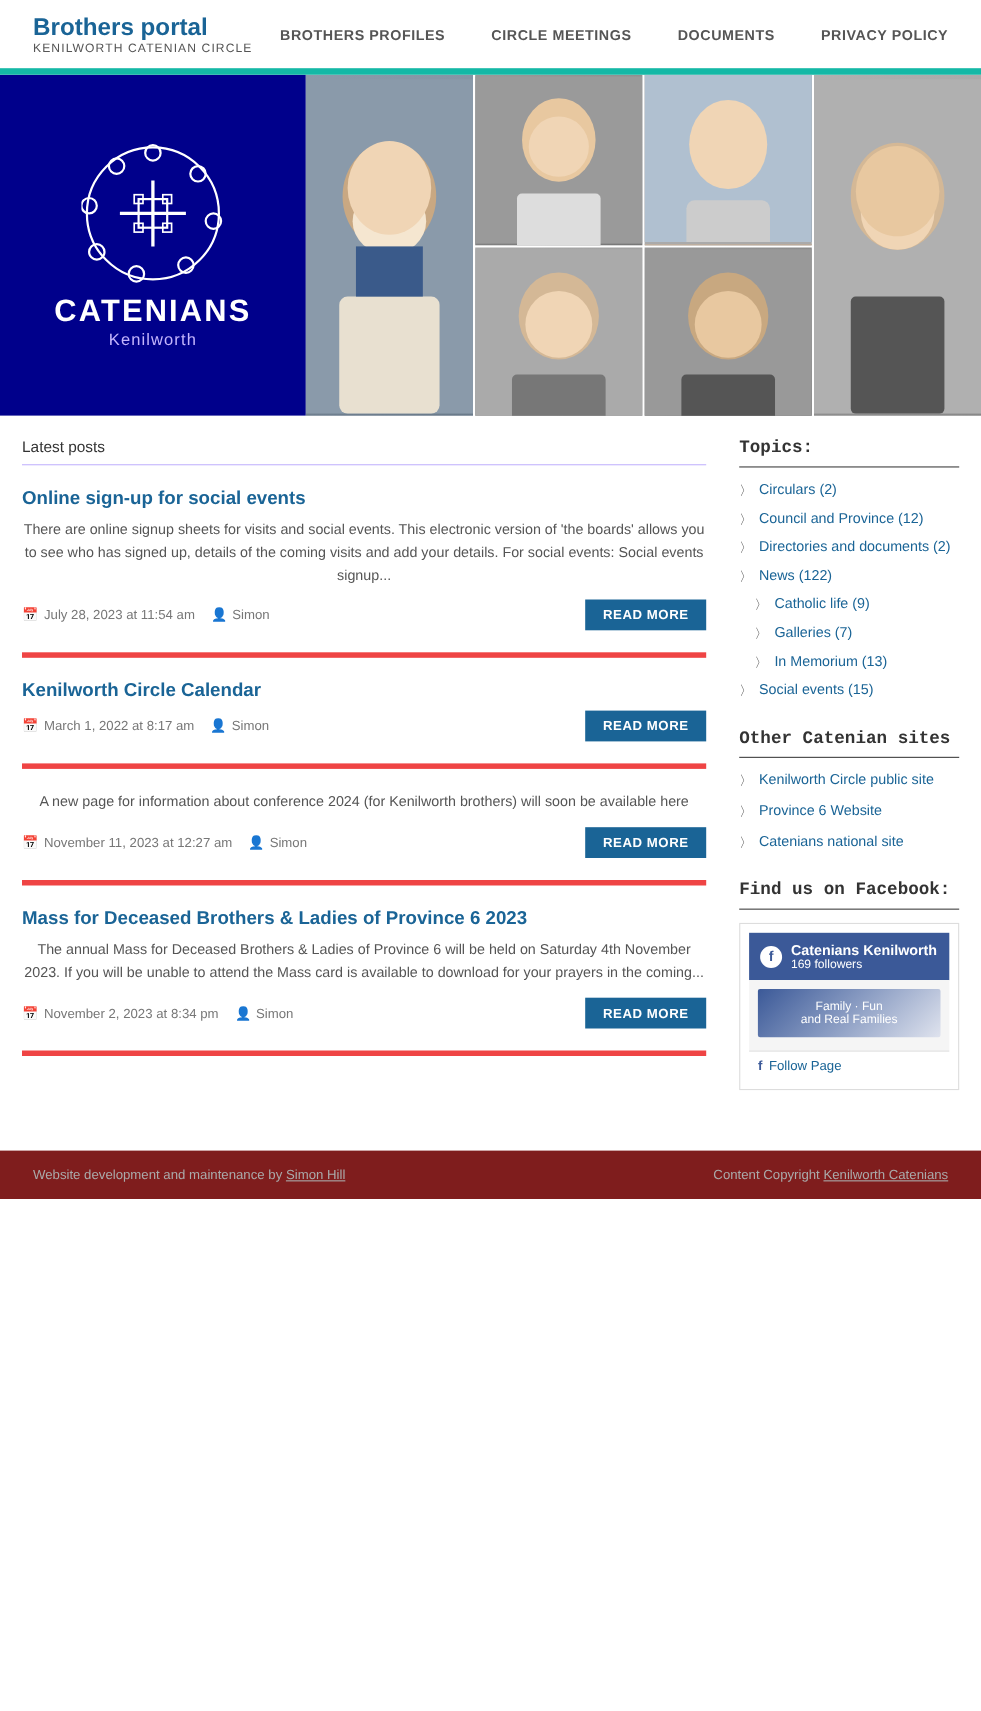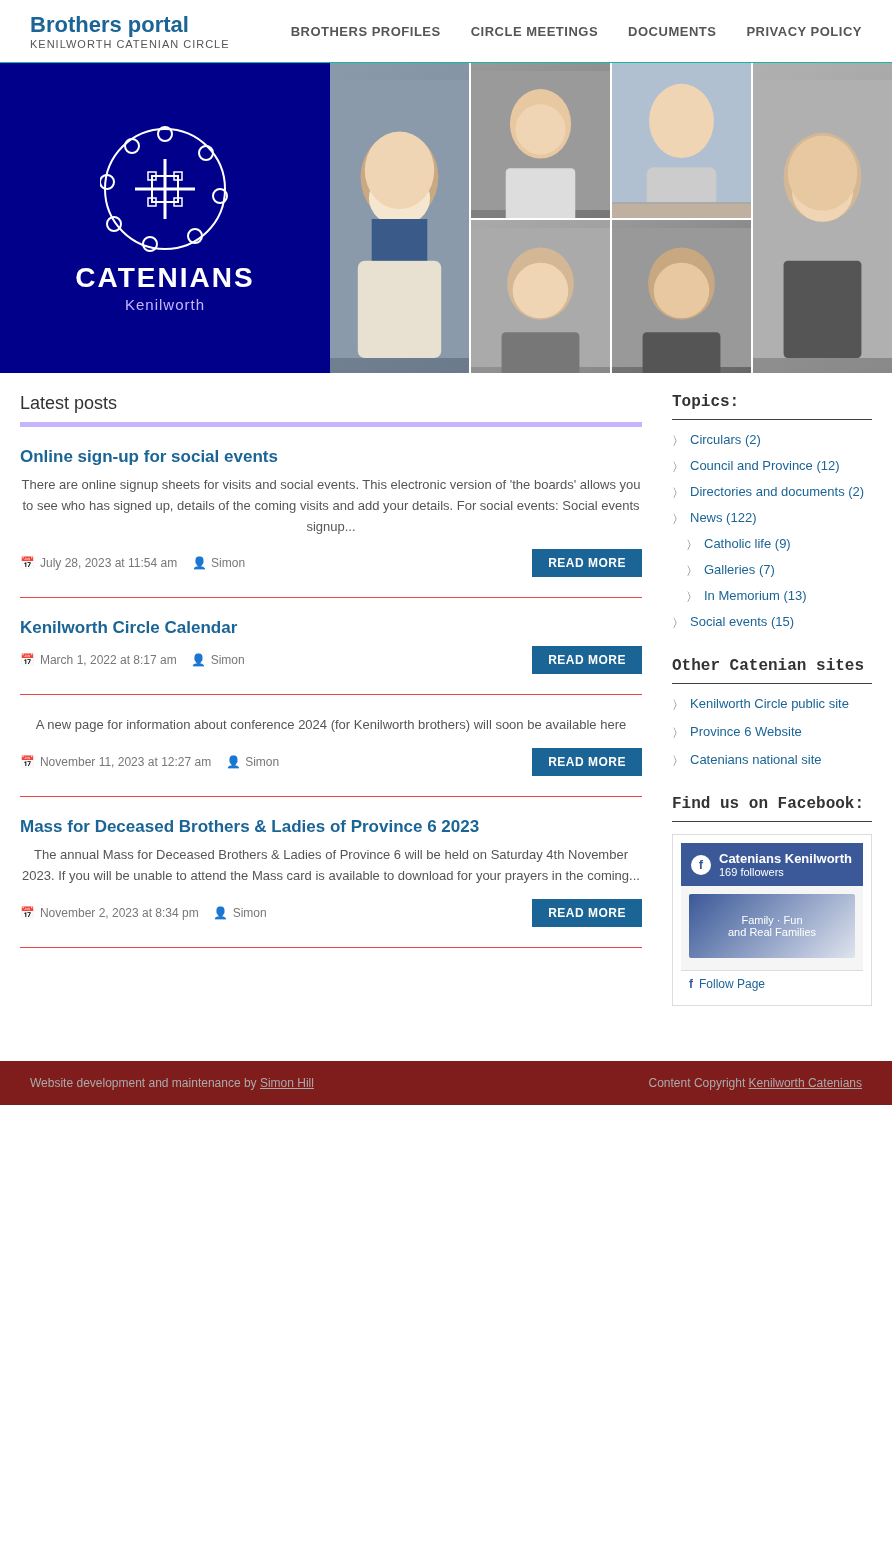--- a/index.html
+++ b/index.html
@@ -1,43 +1,43 @@
 <!DOCTYPE html>
 <html><head>
   <meta charset="utf-8">
   <style>
     * { box-sizing: border-box; margin: 0; padding: 0; }
     body { font-family: Arial, sans-serif; font-size: 14px; color: #333; background: #fff; }
     a { color: #1a6496; text-decoration: none; }
 
     
-    .header { display: flex; align-items: center; padding: 12px 30px; border-bottom: 1px solid #14b8a6; }
+    .header { display: flex; align-items: center; padding: 12px 30px; border-bottom: 6px solid #14b8a6; }
     .header-brand { flex: 1; }
     .header-brand .site-title { font-size: 22px; color: #1a6496; font-weight: bold; }
     .header-brand .site-subtitle { font-size: 11px; color: #555; letter-spacing: 1px; text-transform: uppercase; }
-    .header-nav { display: flex; gap: 30px; }
+    .header-nav { display: flex; gap: 42px; }
     .header-nav a { font-size: 13px; color: #555; text-transform: uppercase; font-weight: 600; letter-spacing: 0.5px; }
 
     
     .hero { display: flex; width: 100%; height: 310px; overflow: hidden; }
-    .hero-left { width: 330px; background: #00008b; display: flex; flex-direction: column; align-items: center; justify-content: center; flex-shrink: 0; }
+    .hero-left { width: 278px; background: #00008b; display: flex; flex-direction: column; align-items: center; justify-content: center; flex-shrink: 0; }
     .hero-logo { width: 130px; height: 130px; }
     .hero-title { color: #fff; font-size: 28px; font-weight: bold; letter-spacing: 2px; margin-top: 8px; }
     .hero-subtitle { color: #c4b5fd; font-size: 15px; letter-spacing: 1px; margin-top: 2px; }
 
     
     .main { display: flex; gap: 0; padding: 20px 20px 30px 20px; max-width: 892px; }
     .content { flex: 1; padding-right: 30px; }
     .sidebar { width: 200px; flex-shrink: 0; }
 
     
-    .section-title { font-size: 18px; font-weight: normal; color: #333; border-bottom: 5px solid #c4b5fd; padding-bottom: 8px; margin-bottom: 20px; }
-
-    
-    .post-card { border-bottom: 1px solid #ef4444; padding-bottom: 20px; margin-bottom: 20px; }
+    .section-title { font-size: 14px; font-weight: normal; color: #333; border-bottom: 1px solid #c4b5fd; padding-bottom: 8px; margin-bottom: 20px; }
+
+    
+    .post-card { border-bottom: 5px solid #ef4444; padding-bottom: 20px; margin-bottom: 20px; }
     .post-title { font-size: 17px; color: #1a6496; margin-bottom: 8px; }
     .post-title a { color: #1a6496; }
     .post-excerpt { font-size: 13px; color: #555; line-height: 1.6; margin-bottom: 12px; text-align: center; }
     .post-meta { display: flex; align-items: center; gap: 15px; font-size: 12px; color: #777; }
     .post-meta-date { display: flex; align-items: center; gap: 5px; }
     .post-meta-author { display: flex; align-items: center; gap: 4px; }
     .read-more-btn { margin-left: auto; background: #1a6496; color: #fff; border: none; padding: 7px 16px; font-size: 12px; font-weight: bold; cursor: pointer; letter-spacing: 0.5px; }
 
     
     .sidebar-section { margin-bottom: 25px; }
@@ -320,21 +320,21 @@
       <div class="fb-widget">
         <div class="fb-widget-header">
           <span style="background:#fff;color:#3b5998;border-radius:50%;width:20px;height:20px;display:flex;align-items:center;justify-content:center;font-weight:bold;font-size:13px;">f</span>
           <div>
             <div>Catenians Kenilworth</div>
             <div style="font-size:11px;font-weight:normal;">169 followers</div>
           </div>
         </div>
         <div class="fb-widget-body">
 
-          <div style="background: linear-gradient(135deg, #3b5998 0%, #8b9dc3 50%, #dfe3ee 100%); height: 64px; display:flex; align-items:center; justify-content:center; border-radius:2px; margin-bottom:4px;">
+          <div style="background: linear-gradient(135deg, #3b5998 0%, #8b9dc3 50%, #dfe3ee 100%); height: 44px; display:flex; align-items:center; justify-content:center; border-radius:2px; margin-bottom:4px;">
             <span style="color:white; font-size:11px; text-align:center;">Family · Fun<br>and Real Families</span>
           </div>
         </div>
         <div class="fb-follow">
           <span style="color:#3b5998;font-weight:bold;">f</span>
           <a href="#">Follow Page</a>
         </div>
       </div>
     </div>
 

